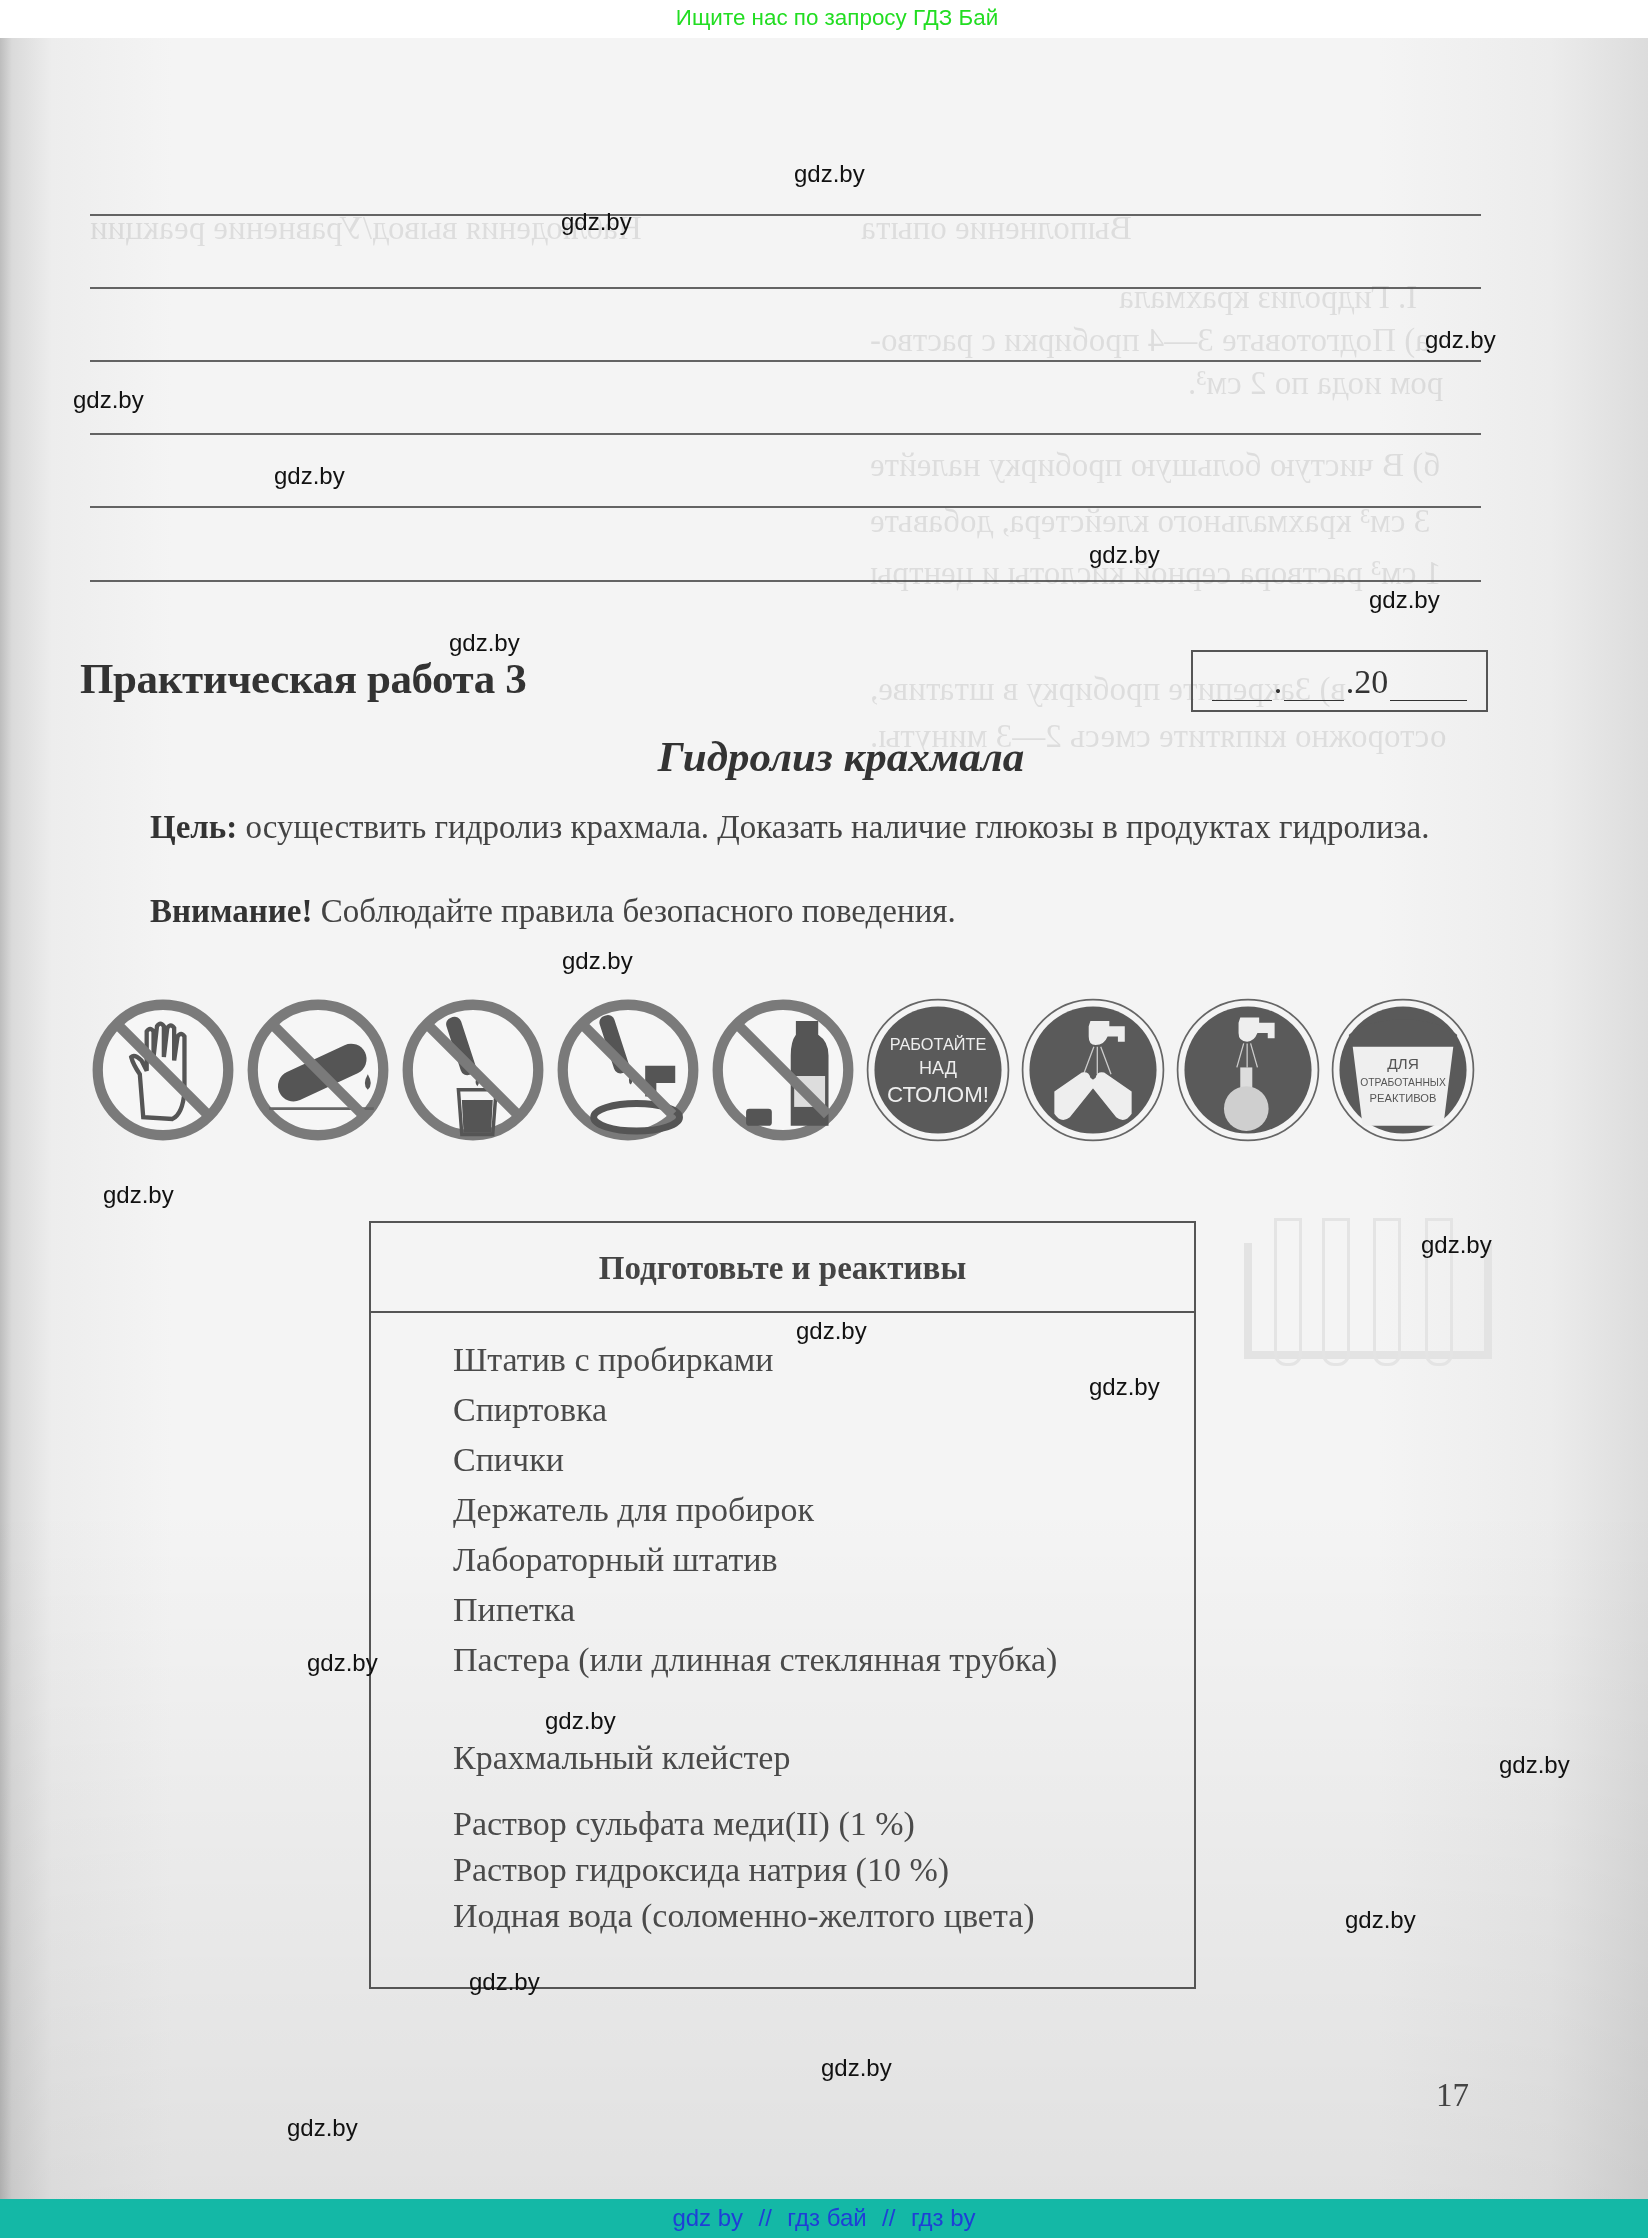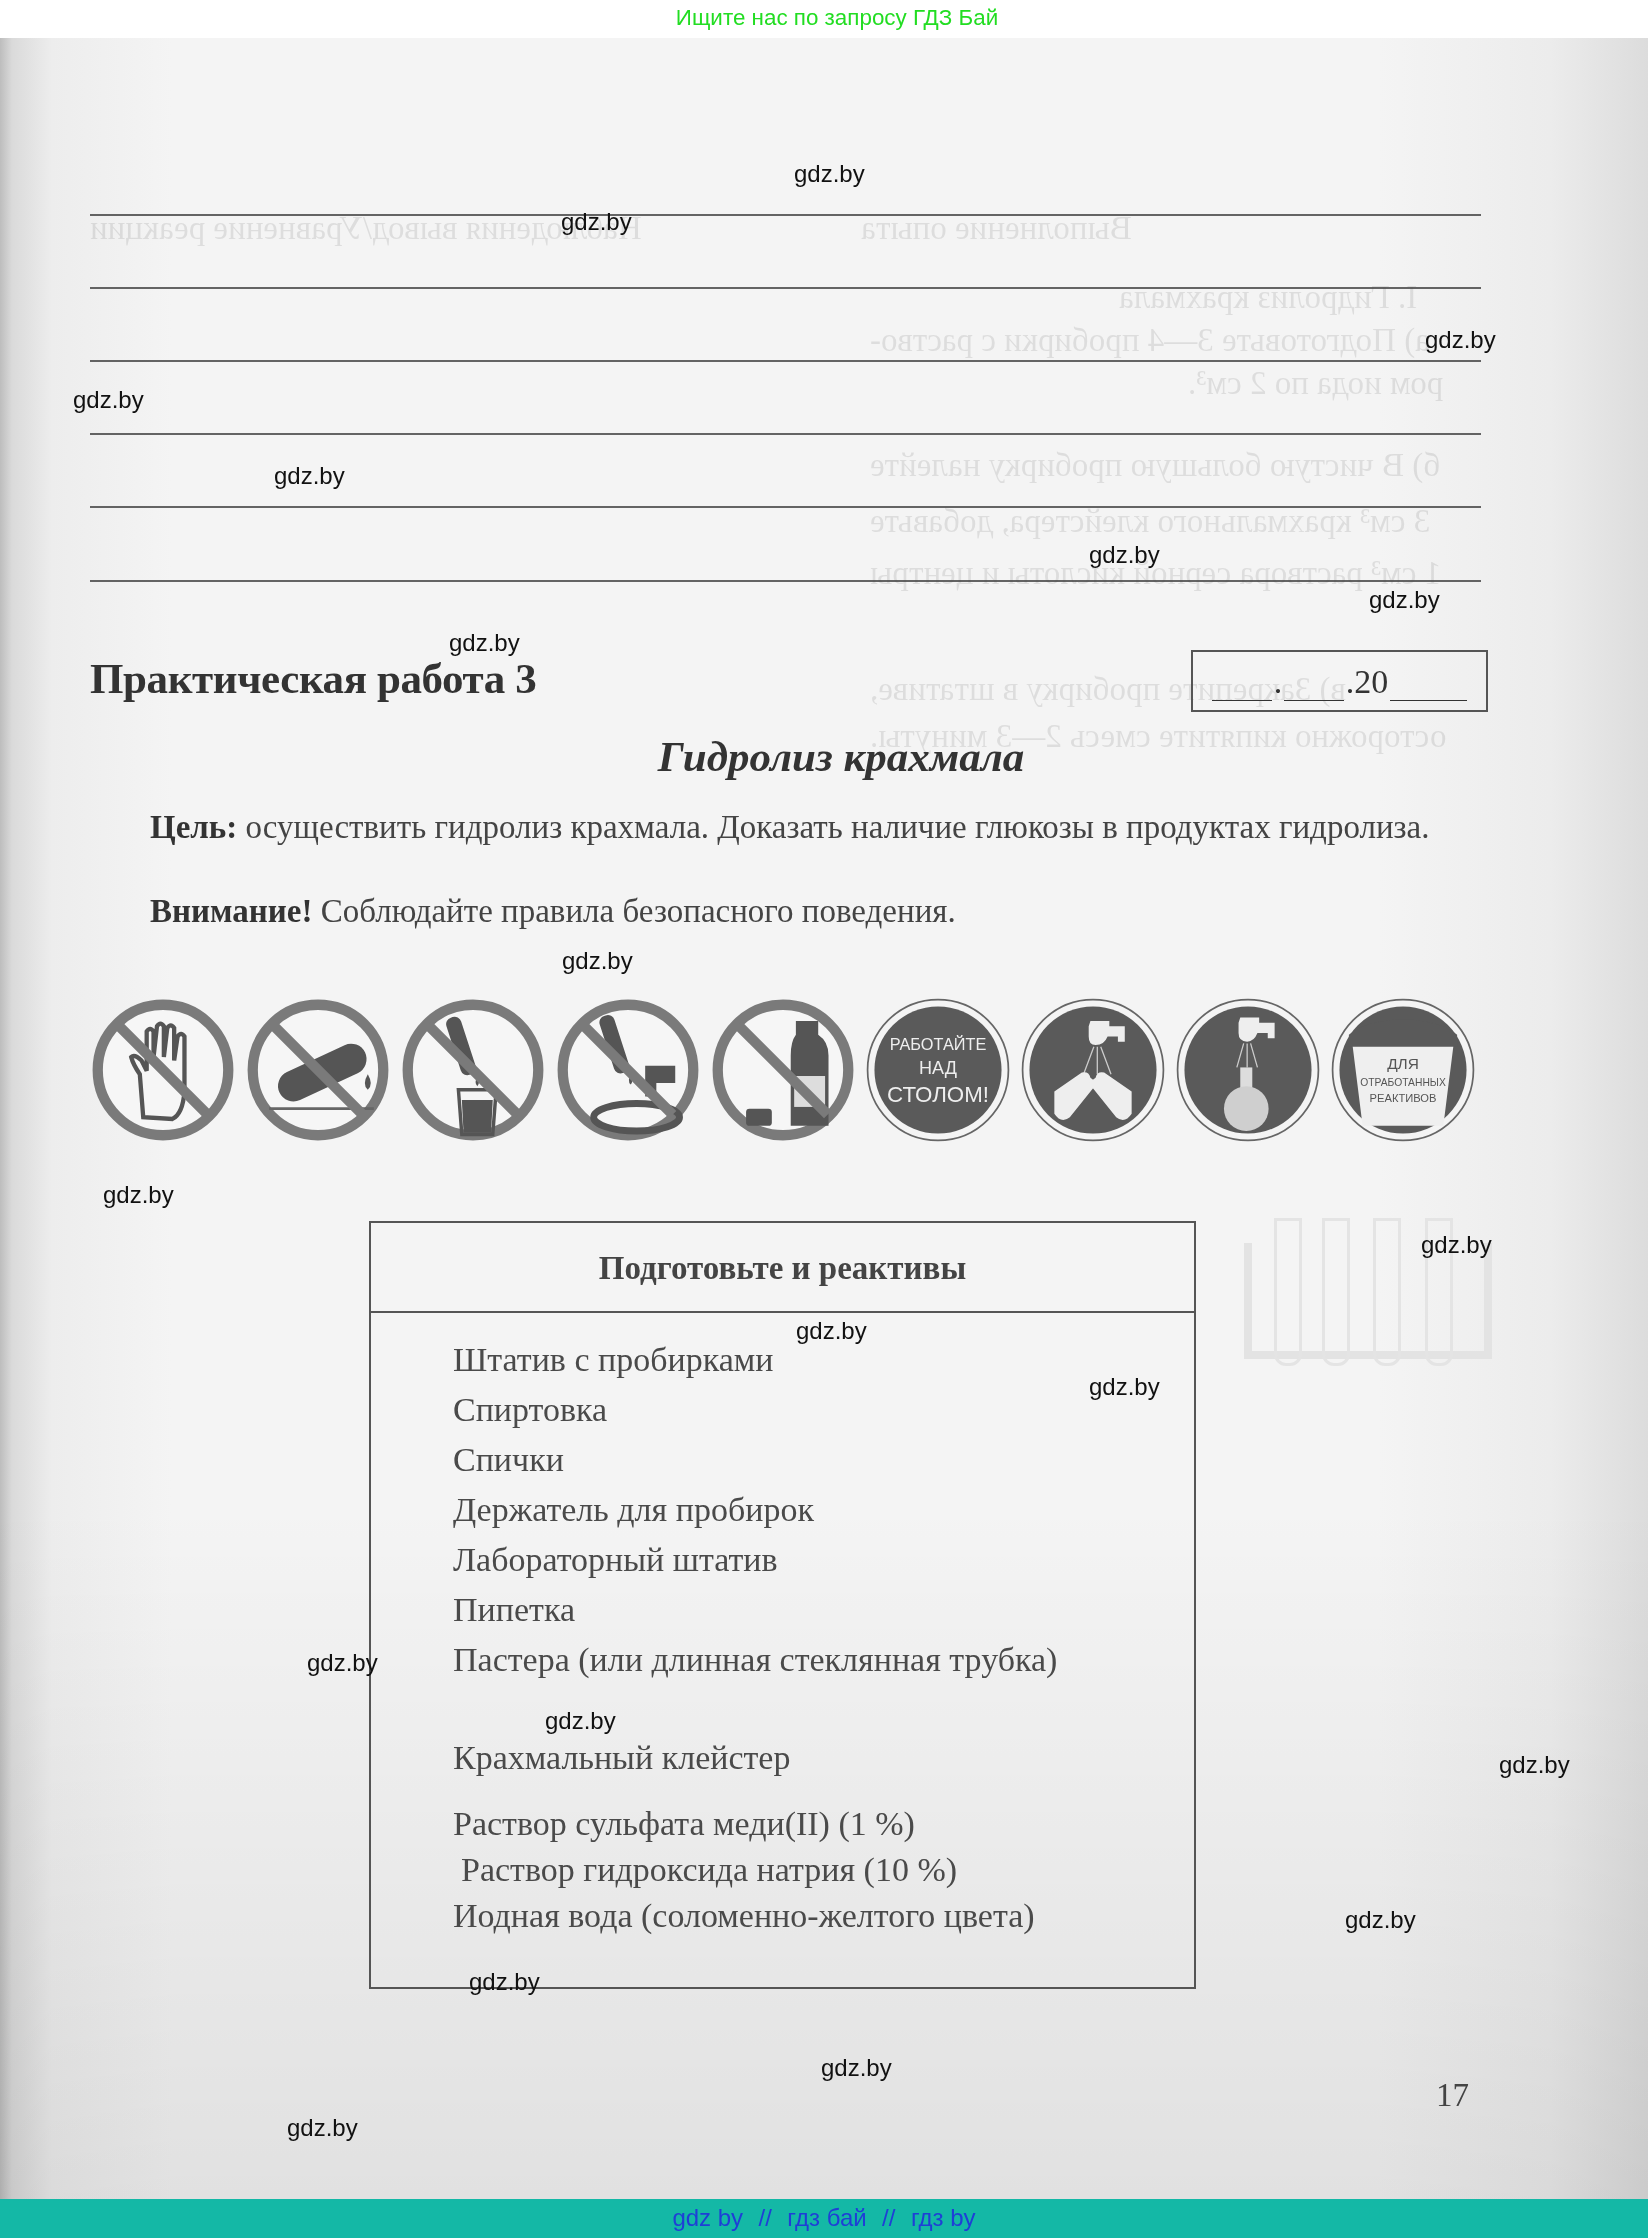--- a/index.html
+++ b/index.html
@@ -44,21 +44,21 @@
     border-top: 2.6px solid #4a4a4a; opacity: 0.85;
   }
 
   
   .ghost {
     position: absolute; color: #000; opacity: 0.09;
     font-size: 33px; transform: scaleX(-1); white-space: nowrap;
   }
 
   .title {
-    position: absolute; left: 90px; top: 654px;
+    position: absolute; left: 80px; top: 654px;
     font-size: 43px; font-weight: bold; color: #333;
     letter-spacing: -0.4px;
   }
   .date-box {
     position: absolute; left: 1191px; top: 650px; width: 297px; height: 62px;
     border: 2.6px solid #555; box-sizing: border-box;
     font-size: 34px; color: #333;
     display: flex; align-items: flex-end; justify-content: center; padding-bottom: 8.6px;
   }
   .date-box .blank { display: inline-block; width: 60px; border-bottom: 1.7px solid #333; margin: 0 1.7px; height: 0.9px; }
@@ -254,21 +254,21 @@
     <div class="equip-item">Штатив с пробирками</div>
     <div class="equip-item">Спиртовка</div>
     <div class="equip-item">Спички</div>
     <div class="equip-item">Держатель для пробирок</div>
     <div class="equip-item">Лабораторный штатив</div>
     <div class="equip-item">Пипетка</div>
     <div class="equip-item">Пастера (или длинная стеклянная трубка)</div>
     <div class="equip-gap"></div>
     <div class="equip-item" style="height:46px;line-height:46px;">Крахмальный клейстер</div>
     <div class="equip-item" style="height:46px;line-height:46px;margin-top:20px;">Раствор сульфата меди(II) (1 %)</div>
-    <div class="equip-item" style="height:46px;line-height:46px;margin-left:8px;">Раствор гидроксида натрия (10 %)</div>
+    <div class="equip-item" style="height:46px;line-height:46px;">Раствор гидроксида натрия (10 %)</div>
     <div class="equip-item" style="height:46px;line-height:46px;">Иодная вода (соломенно-желтого цвета)</div>
   </div>
 </div>
 
 <div class="page-number">17</div>
 
 <div id="watermarks">
     <div class="wm" style="left: 794px; top: 141px;">gdz.by</div>
     <div class="wm" style="left: 561px; top: 189px;">gdz.by</div>
     <div class="wm" style="left: 1425px; top: 307px;">gdz.by</div>

